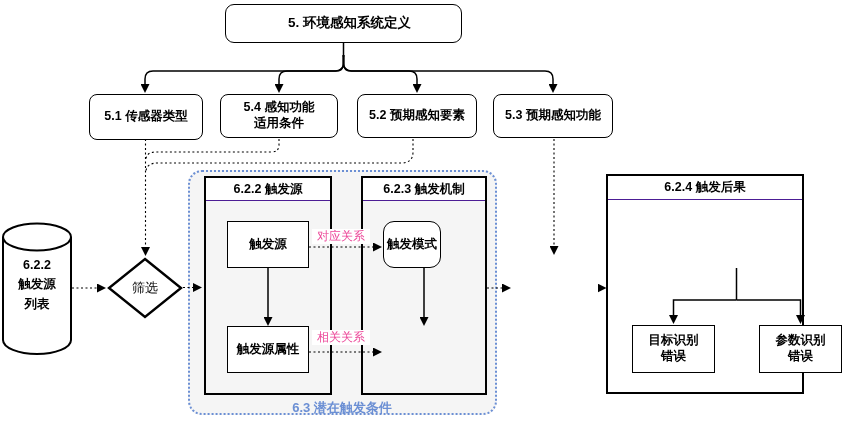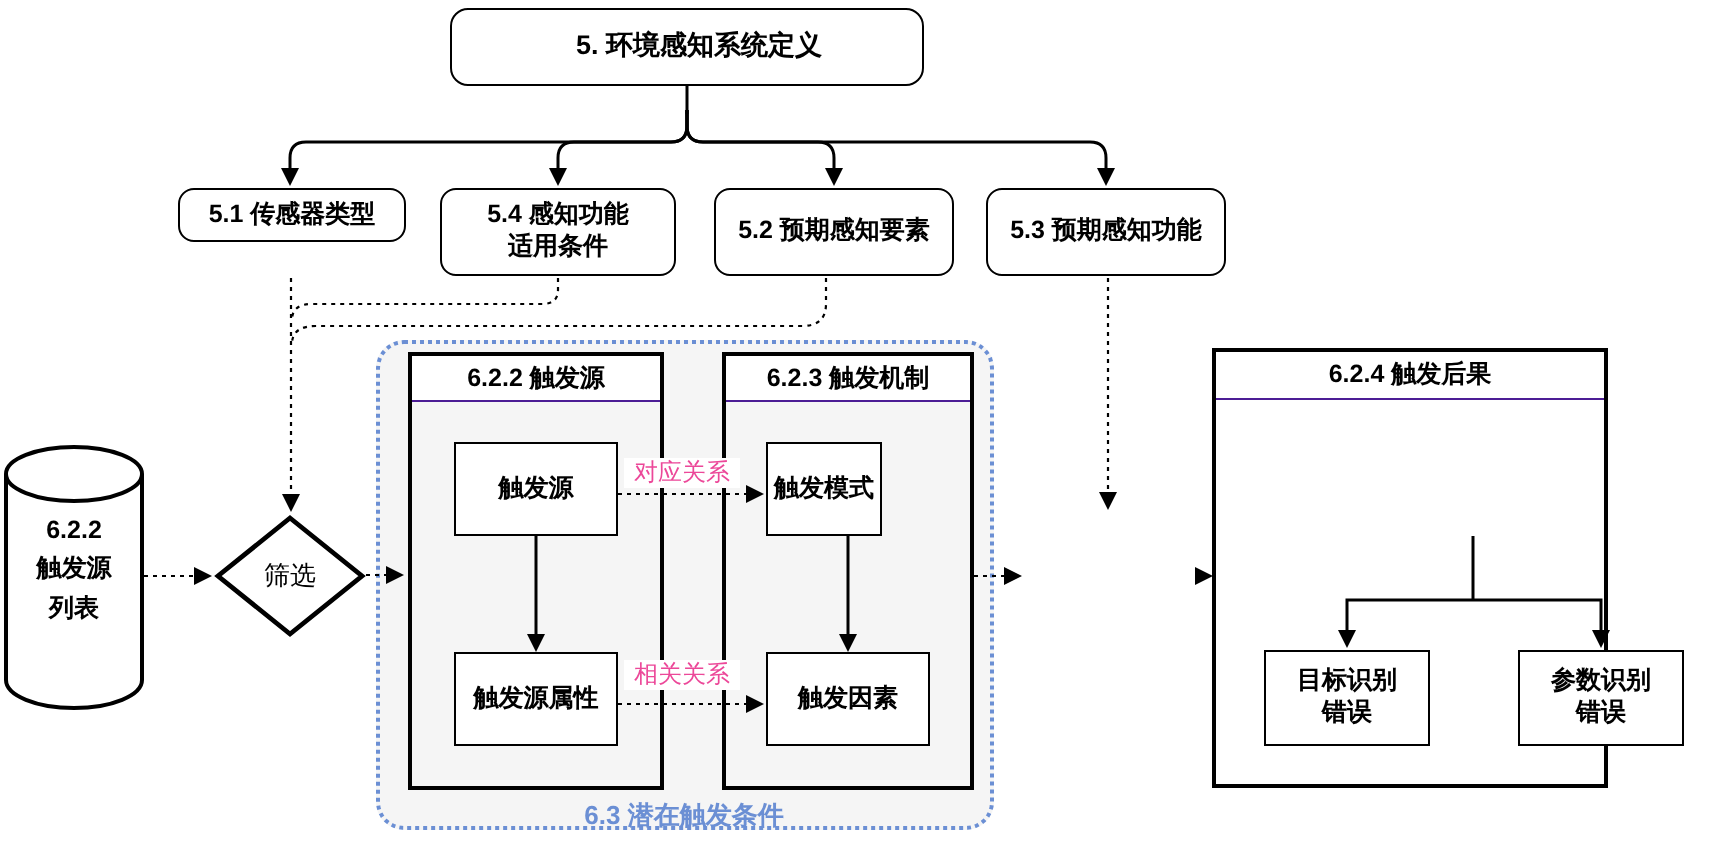--- a/index.html
+++ b/index.html
@@ -105,21 +105,21 @@
   </div>
 
   <div class="container white-body" style="left:606px; top:174px; width:198px; height:220px;">
     <div class="hdr" style="height:24px;">6.2.4 触发后果</div>
   </div>
 
   <div class="node rounded root-node" style="left:225px; top:4px; width:237px; height:39px;">
     <span>5. 环境感知系统定义</span>
   </div>
 
-  <div class="node rounded" style="left:89px; top:94px; width:114px; height:27px;">
+  <div class="node rounded" style="left:89px; top:94px; width:114px; height:46px;">
     <span>5.1 传感器类型</span>
   </div>
 
   <div class="node rounded" style="left:220px; top:94px; width:118px; height:44px;">
     <span>5.4 感知功能</span>
     <span>适用条件</span>
   </div>
 
   <div class="node rounded" style="left:357px; top:94px; width:120px; height:44px;">
     <span>5.2 预期感知要素</span>
@@ -150,27 +150,24 @@
 
 
   <div class="node" style="left:227px; top:221px; width:82px; height:47px;">
     <span>触发源</span>
   </div>
 
   <div class="node" style="left:227px; top:326px; width:82px; height:47px;">
     <span>触发源属性</span>
   </div>
 
-  <div class="node" style="left:383px; top:221px; width:58px; height:47px;">
+  <div class="node" style="left:383px; top:221px; width:58px; height:47px;border-radius:11px;">
     <span>触发模式</span>
   </div>
 
-  <div class="node" style="left:383px; top:326px; width:82px; height:47px;">
-    <span>触发因素</span>
-  </div>
 
 
   <div class="node" style="left:632px; top:325px; width:83px; height:48px;">
     <span>目标识别</span>
     <span>错误</span>
   </div>
 
   <div class="node" style="left:759px; top:325px; width:83px; height:48px;">
     <span>参数识别</span>
     <span>错误</span>

